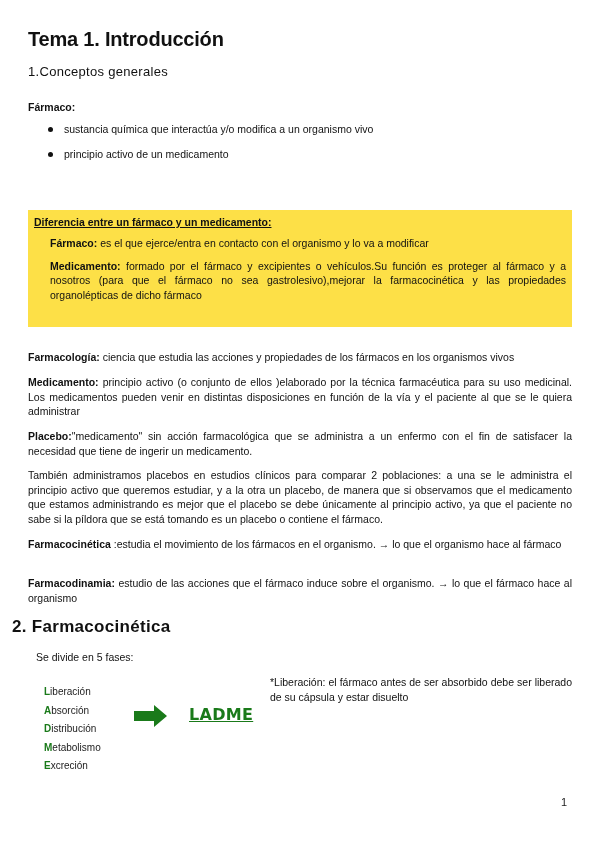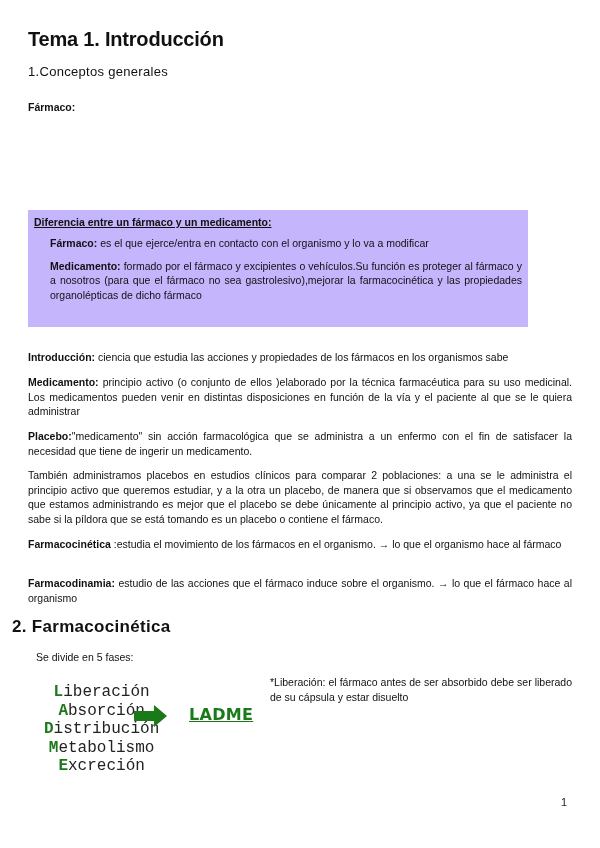--- a/index.html
+++ b/index.html
@@ -9,50 +9,52 @@
   .abs { position: absolute; }
   .h1 { left: 28px; top: 28px; font-size: 20px; font-weight: bold; letter-spacing: -0.2px; text-align: right; }
   .h2 { left: 28px; top: 64px; font-size: 13px; font-weight: normal; letter-spacing: 0.3px; }
   .h2b { left: 12px; top: 617px; font-size: 17px; font-weight: bold; letter-spacing: 0.3px; }
   .label { font-size: 10.5px; font-weight: bold; }
   .p { font-size: 10.5px; line-height: 14.5px; text-align: justify; }
   .p b { font-weight: bold; }
   ul.bullets { list-style: none; left: 48px; width: 524px; }
   ul.bullets li { position: relative; font-size: 10.5px; line-height: 14px; padding-left: 16px; margin-bottom: 11px; text-align: justify; }
   ul.bullets li .dot { position: absolute; left: 0; top: 5px; width: 5px; height: 5px; border-radius: 50%; background: #111; }
-  .box { left: 28px; top: 210px; width: 500px; height: 117px; background: #c4b5fd; padding: 6px 6px; }
+  .box { left: 28px; top: 210px; width: 544px; height: 117px; background: #fde047; padding: 6px 6px; }
   .box .title { font-size: 10.5px; font-weight: bold; text-decoration: underline; margin-bottom: 8px; }
   .box .p { margin-bottom: 8px; padding-left: 16px; }
   .ladme-list { left: 44px; top: 683px; }
-  .ladme-list div { font-family: Liberation Mono, monospace; font-size: 16px; line-height: 18.5px; color: #222; text-align: center; }
+  .ladme-list div { font-family: Liberation Sans, sans-serif; font-size: 10px; line-height: 18.5px; color: #222; }
   .ladme-list .first { color: #1a7a1a; font-weight: bold; }
   .arrow { left: 134px; top: 705px; }
   .ladme { left: 189px; top: 705px; font-family: "DejaVu Sans", sans-serif; font-size: 16px; font-weight: bold; color: #1a7a1a; text-decoration: underline; letter-spacing: 0.3px; }
   .pagenum { left: 561px; top: 796px; font-size: 11px; color: #222; }
 </style>
 </head>
 <body>
 
 <div class="page">
 
   <div class="abs h1">Tema 1. Introducción</div>
   <div class="abs h2">1.Conceptos generales</div>
 
   <div class="abs label" style="left:28px; top:101px;">Fármaco:</div>
 
   <ul class="abs bullets" style="top:122px;">
+    <li><span class="dot"></span><span>sustancia química que interactúa y/o modifica a un organismo vivo</span></li>
+    <li><span class="dot"></span><span>principio activo de un medicamento</span></li>
   </ul>
 
   <div class="abs box">
     <div class="title">Diferencia entre un fármaco y un medicamento:</div>
     <div class="p"><b>Fármaco:</b><span> es el que ejerce/entra en contacto con el organismo y lo va a modificar</span></div>
     <div class="p"><b>Medicamento:</b><span> formado por el fármaco y excipientes o vehículos.Su función es proteger al fármaco y a nosotros (para que el fármaco no sea gastrolesivo),mejorar la farmacocinética y  las propiedades organolépticas de dicho fármaco</span></div>
   </div>
 
-  <div class="abs p" style="left:28px; top:350px; width:544px;"><b>Introducción:</b><span> ciencia que estudia las acciones y propiedades de los fármacos en los organismos sabe</span></div>
+  <div class="abs p" style="left:28px; top:350px; width:544px;"><b>Farmacología:</b><span> ciencia que estudia las acciones y propiedades de los fármacos en los organismos vivos</span></div>
 
   <div class="abs p" style="left:28px; top:375px; width:544px;"><b>Medicamento:</b><span> principio activo (o conjunto de ellos )elaborado por la técnica farmacéutica para su uso medicinal. Los medicamentos pueden venir en distintas disposiciones en función de la vía y el paciente al que se le quiera administrar</span></div>
 
   <div class="abs p" style="left:28px; top:429px; width:544px;"><b>Placebo:</b><span>"medicamento" sin acción farmacológica que se administra a un enfermo con el fin de satisfacer la necesidad que tiene de ingerir un medicamento.</span></div>
 
   <div class="abs p" style="left:28px; top:468px; width:544px;"><span>También administramos placebos en estudios clínicos para comparar 2 poblaciones: a una se le administra el principio activo que queremos estudiar, y a la otra un placebo, de manera que si observamos que el medicamento que estamos administrando es mejor que el placebo se debe únicamente al principio activo, ya que el paciente no sabe si la píldora que se está tomando es un placebo o contiene el fármaco.</span></div>
 
   <div class="abs p" style="left:28px; top:537px; width:544px;"><b>Farmacocinética</b><span> :estudia el movimiento de los fármacos en el organismo. → lo que el organismo hace al fármaco</span></div>
 
   <div class="abs p" style="left:28px; top:576px; width:544px;"><b>Farmacodinamia:</b><span> estudio de las acciones que el fármaco induce sobre el organismo. → lo que el fármaco hace al organismo</span></div>

